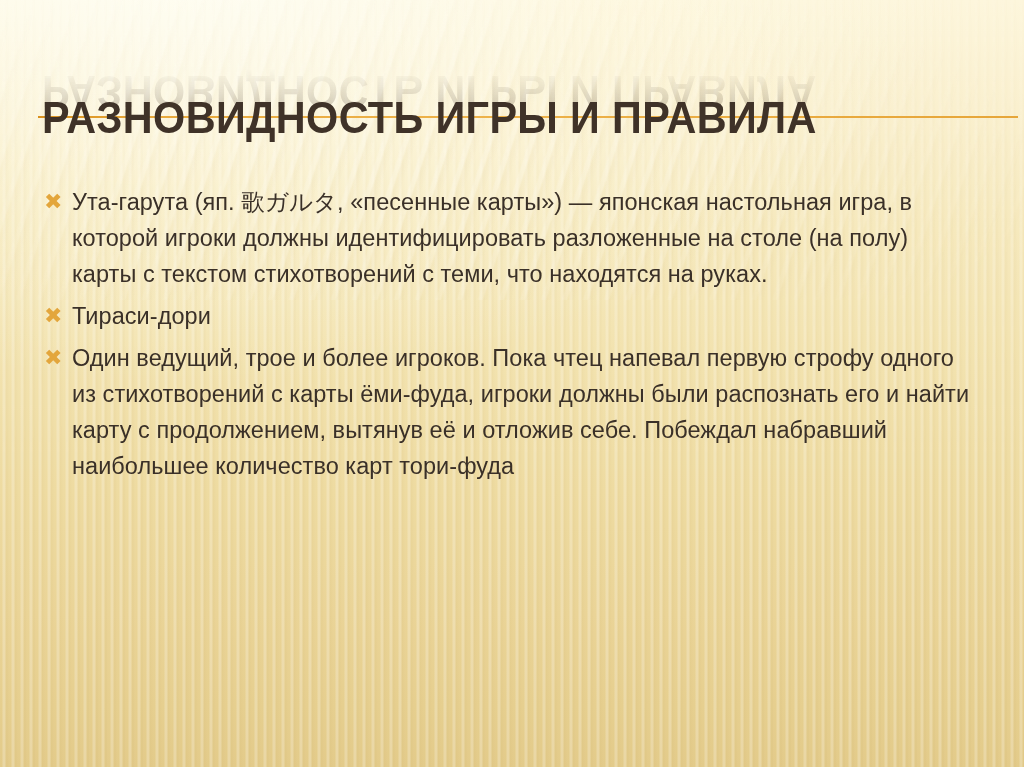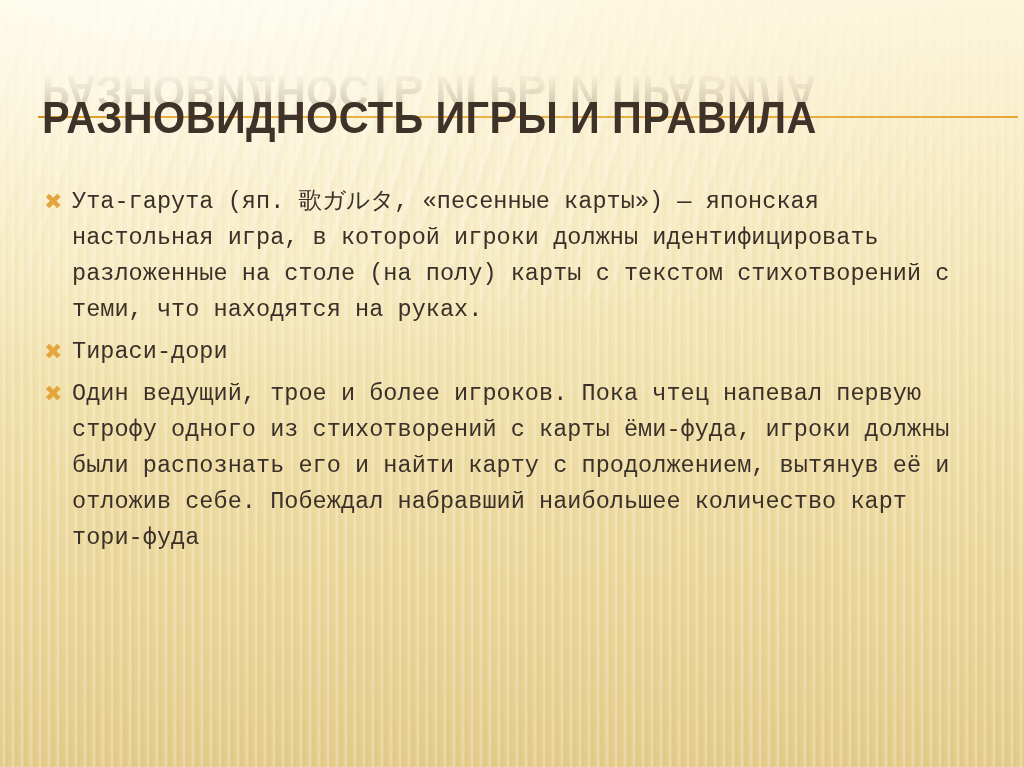--- a/index.html
+++ b/index.html
@@ -155,21 +155,20 @@
     user-select: none;
   }
 
   .bullet-text {
     flex: 1 1 auto;
     font-size: 23.5px;
     line-height: 36px;
     color: #3a3028;
     letter-spacing: 0.05px;
     text-align: left;
-    font-family: Liberation Mono, monospace;
   }
 </style>
 </head>
 <body>
 
 <div class="slide">
 
   <div class="title-block">
     <div class="title-reflection">Разновидность игры и правила</div>
     <div class="title-rule"></div>

